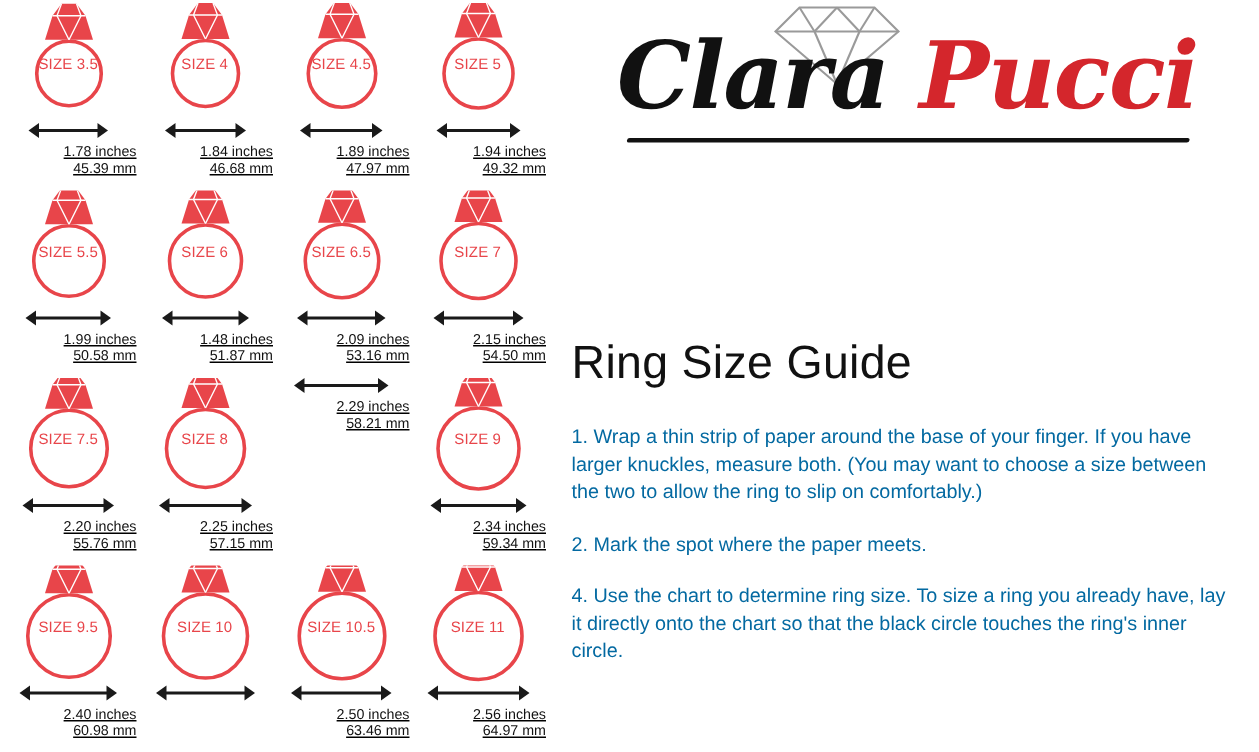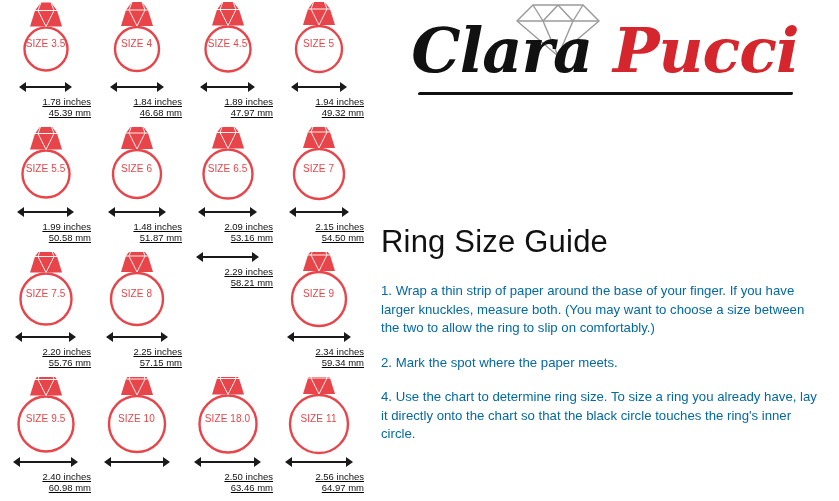--- a/index.html
+++ b/index.html
@@ -510,21 +510,21 @@
                 <polygon points="34.5,1.5 40.5,-6.5 50.5,-6.5 56.5,1.5"></polygon>
               </g>
               <g stroke="#ffffff" stroke-width="0.9">
                 <line x1="34.5" y1="1.5" x2="56.5" y2="1.5"></line>
                 <line x1="40.5" y1="-6.5" x2="37.5" y2="1.5"></line>
                 <line x1="50.5" y1="-6.5" x2="53.5" y2="1.5"></line>
                 <line x1="37.5" y1="1.5" x2="45.5" y2="17.5"></line>
                 <line x1="53.5" y1="1.5" x2="45.5" y2="17.5"></line>
               </g>
             </svg>
-            <div class="size-label">SIZE 18.0</div>
+            <div class="size-label">SIZE 10.5</div>
           </div>
           <div class="arrow-wrap">
             <div class="arrow-head left" style="left:12px"></div>
             <div class="arrow-line" style="left:17px; width:57px"></div>
             <div class="arrow-head right" style="left:72px"></div>
           </div>
           <div class="measure"><span>2.50 inches</span><br><span>63.46 mm</span></div>
         </div>
         <div class="ring-cell">
           <div class="ring-art">

